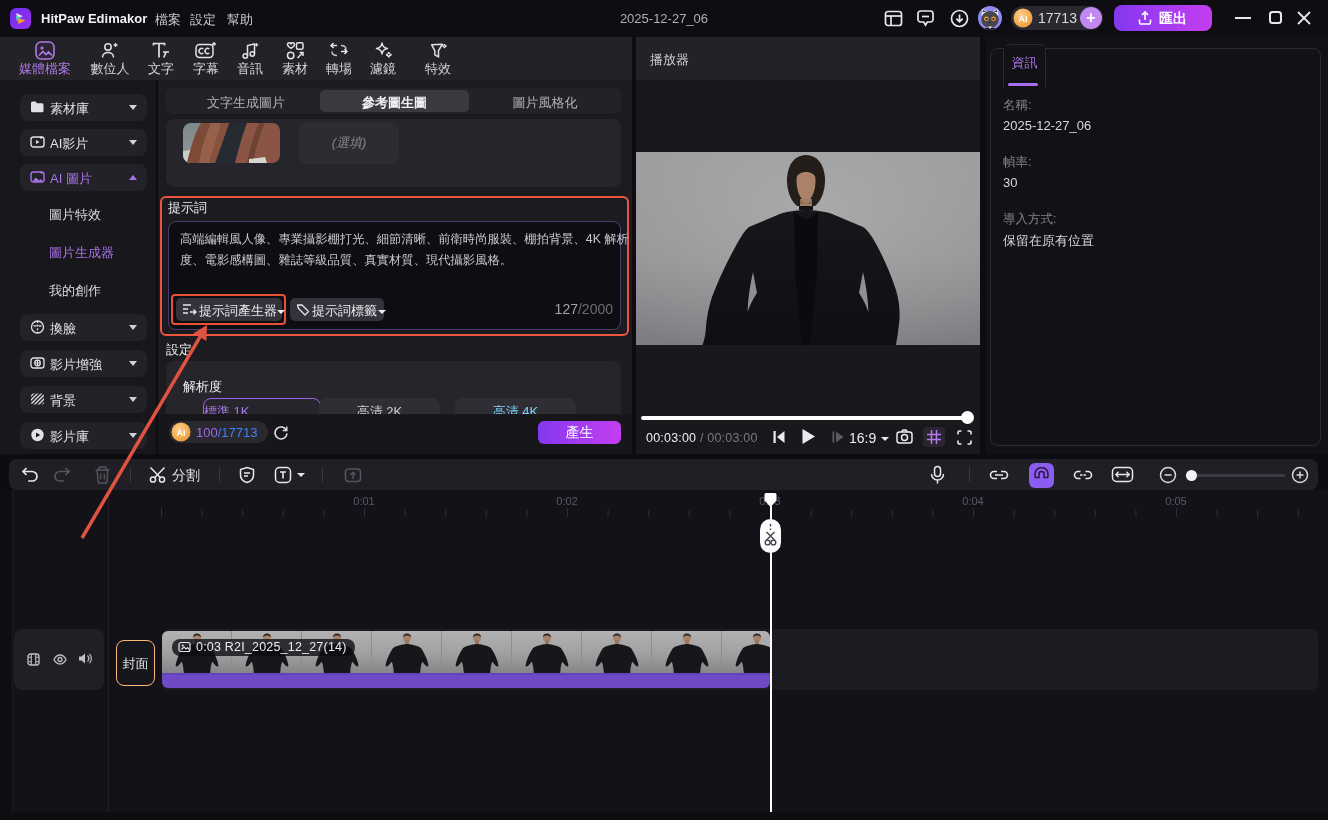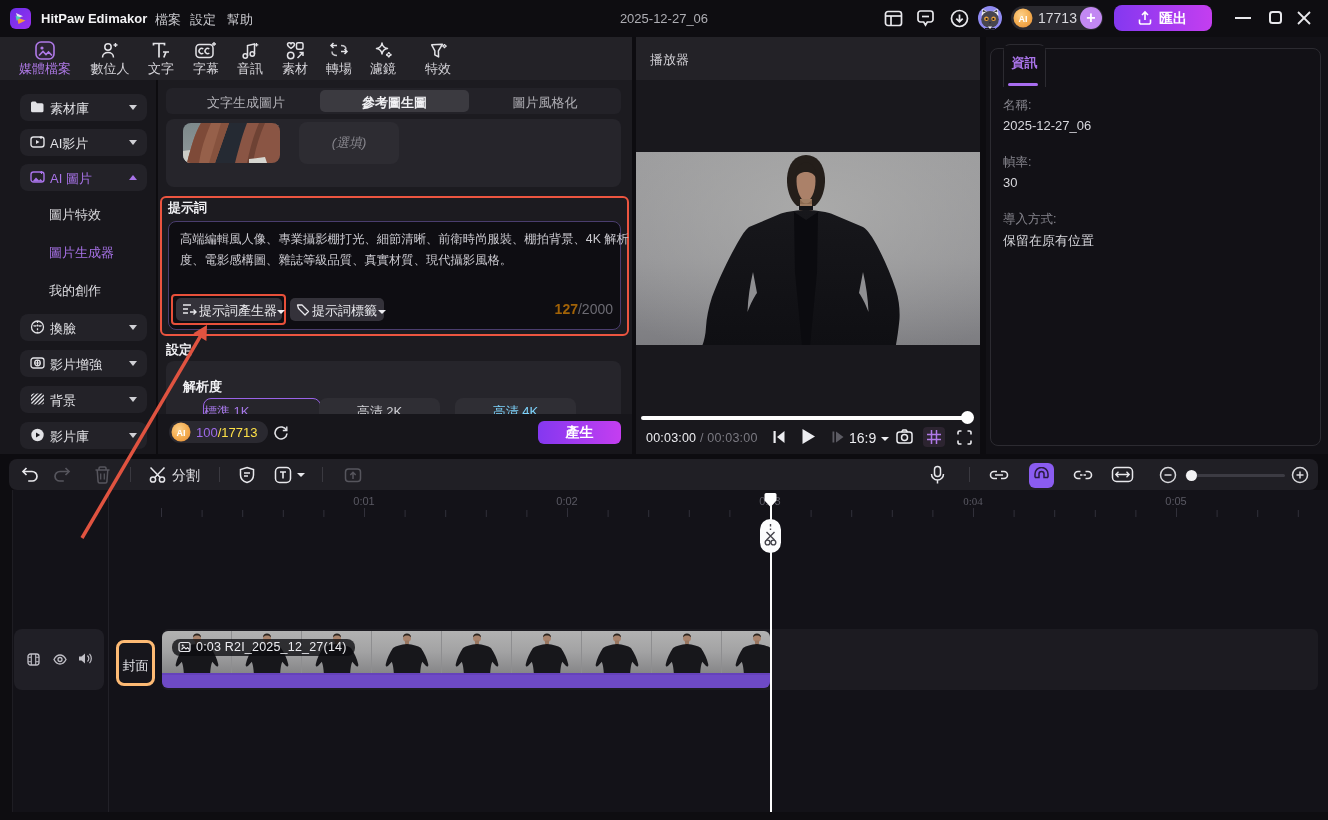--- a/index.html
+++ b/index.html
@@ -40,21 +40,21 @@
 .tsep{position:absolute;top:8px;width:1px;height:15px;background:#3a3940;}
 
 #timeline{left:0;top:490px;width:1328px;height:330px;background:#131218;}
 #tlleft{left:0;top:490px;width:13px;height:330px;background:#0e0d11;border-right:1px solid #1e1d23;}
 #tldiv{left:108px;top:490px;width:1px;height:330px;background:#222128;}
 .rlabel{position:absolute;top:495px;font-size:11px;color:#5a5963;width:40px;text-align:center;}
 
 #clip{left:162px;top:631px;width:608px;height:57px;border-radius:6px;overflow:hidden;}
 #cliplabel{left:172px;top:639px;height:17px;background:rgba(12,12,16,.78);border-radius:8px;color:#ececf0;font-size:12.5px;line-height:17px;padding:0 8px 0 24px;letter-spacing:.2px;}
 
-.b{font-weight:bold;}
+.b{font-weight:normal;}
 </style>
 </head>
 <body>
 <div class="abs" id="titlebar"></div>
 <div class="abs" id="logo">
     <svg width="21" height="21" viewBox="0 0 21 21">
       <path d="M6 5 L13 8.2 L7.5 10 Z" fill="#e8e4f8"></path>
       <path d="M7 9.5 L15.5 12.5 L8.5 16 Z" fill="#f59a3e"></path>
       <path d="M5.5 7.5 L11 9.6 L6.6 12.8 Z" fill="#42d6b8" opacity=".9"></path>
     </svg>
@@ -347,36 +347,36 @@
     <path d="M8 9 h6 M11.5 6.5 L14 9 L11.5 11.5"></path>
   </svg>
 <div class="abs" style="left:199px;top:302px;font-size:13px;color:#ececf0;">提示詞產生器</div>
 <div class="abs" style="left:277px;top:310px;width:0;height:0;border-left:4px solid transparent;border-right:4px solid transparent;border-top:4.5px solid #ececf0;"></div>
 <div class="abs" style="left:290px;top:298px;width:94px;height:23px;background:#34323a;border-radius:5px;"></div>
 <svg class="abs" style="left:296px;top:303px;" width="14" height="13" viewBox="0 0 14 13" fill="none" stroke="#e8e8ec" stroke-width="1.3">
     <path d="M1.5 2 h4.5 l6.5 6.5 l-3.5 3.5 L2.5 5.5 Z M4.2 4.7 l.1.1" stroke-linejoin="round"></path>
   </svg>
 <div class="abs" style="left:312px;top:302px;font-size:13px;color:#ececf0;">提示詞標籤</div>
 <div class="abs" style="left:378px;top:310px;width:0;height:0;border-left:4px solid transparent;border-right:4px solid transparent;border-top:4.5px solid #ececf0;"></div>
-<div class="abs" style="left:460px;top:301px;width:153px;text-align:right;font-size:14px;color:#6c6b73;"><span class="b" style="color:#a16207;text-align:center;">127</span>/2000</div>
+<div class="abs" style="left:460px;top:301px;width:153px;text-align:right;font-size:14px;color:#6c6b73;"><span class="b" style="color:#a3a3a3;text-align:center;">127</span>/2000</div>
 
 <div class="abs b" style="left:166px;top:341px;font-size:13px;color:#f0f0f3;">設定</div>
 <div class="abs" style="left:166px;top:361px;width:455px;height:91px;background:#26252b;border-radius:8px;"></div>
 <div class="abs b" style="left:183px;top:378px;font-size:13px;color:#f0f0f3;">解析度</div>
 <div class="abs" style="left:203px;top:398px;width:118px;height:28px;border:1.5px solid #9a63e8;border-radius:8px;color:#a678e8;font-size:13px;text-align:left;line-height:26px;">標準 1K</div>
 <div class="abs" style="left:319px;top:398px;width:121px;height:28px;background:#2f2e34;border-radius:8px;color:#d0d0d5;font-size:13px;text-align:center;line-height:28px;">高清 2K</div>
 <div class="abs" style="left:455px;top:398px;width:121px;height:28px;background:#2f2e34;border-radius:8px;color:#7dd3fc;font-size:13px;text-align:center;line-height:28px;">高清 4K</div>
 
 <div class="abs" style="left:158px;top:414px;width:474px;height:40px;background:#17161b;"></div>
 <div class="abs" style="left:169px;top:421px;width:99px;height:22px;background:#2a2930;border-radius:11px;"></div>
 <svg class="abs" style="left:171px;top:422px;" width="20" height="20" viewBox="0 0 20 20">
     <circle cx="10" cy="10" r="9.5" fill="url(#coing)"></circle>
     <text x="10" y="13.6" font-size="9" font-weight="bold" fill="#fff" text-anchor="middle" font-family="Liberation Sans">AI</text>
   </svg>
-<div class="abs" style="left:196px;top:425px;font-size:13px;color:#9d6ae8;">100<span style="color:#fde047;">/17713</span></div>
+<div class="abs" style="left:196px;top:425px;font-size:13px;color:#9d6ae8;">100<span style="color:#3b82f6;">/17713</span></div>
 <svg class="abs" style="left:273px;top:424px;" width="16" height="16" viewBox="0 0 16 16" fill="none" stroke="#e2e2e6" stroke-width="1.6">
     <path d="M13.5 6.5 A6 6 0 1 0 14 9.5"></path>
     <path d="M13.8 2.5 v4 h-4" stroke-width="1.4"></path>
   </svg>
 <div class="abs b" style="left:538px;top:421px;width:83px;height:23px;border-radius:6px;background:linear-gradient(90deg,#8438f0,#c43ef0);color:#fff;font-size:14px;text-align:center;line-height:23px;">產生</div>
 
 <svg class="abs" style="left:60px;top:315px;pointer-events:none;z-index:60;" width="180" height="230" viewBox="0 0 180 230">
     <line x1="22" y1="223" x2="140.9" y2="20.3" stroke="#e05340" stroke-width="3.5"></line>
     <polygon points="147.0,10.0 146.4,25.9 141.5,23.0 138.3,21.1 133.4,18.3" fill="#e05340"></polygon>
   </svg>
@@ -555,37 +555,37 @@
       <line x1="1135.9" y1="20" x2="1135.9" y2="27"></line>
       <line x1="1176.5" y1="18" x2="1176.5" y2="27"></line>
       <line x1="1217.1000000000001" y1="20" x2="1217.1000000000001" y2="27"></line>
       <line x1="1257.7" y1="20" x2="1257.7" y2="27"></line>
       <line x1="1298.3" y1="20" x2="1298.3" y2="27"></line>
     </g>
 </svg>
 <div class="abs rlabel" style="left:344px;">0:01</div>
 <div class="abs rlabel" style="left:547px;">0:02</div>
 <div class="abs rlabel" style="left:750px;">0:03</div>
-<div class="abs rlabel" style="left:953px;font-family:Liberation Serif, serif;">0:04</div>
+<div class="abs rlabel" style="left:953px;">0:04</div>
 <div class="abs rlabel" style="left:1156px;">0:05</div>
 
 <div class="abs" style="left:14px;top:629px;width:90px;height:61px;background:#201f26;border-radius:8px;"></div>
 <svg class="abs" style="left:27px;top:653px;" width="13" height="13" viewBox="0 0 13 13" fill="none" stroke="#c0bfc6" stroke-width="1.3">
     <rect x="1" y="1" width="11" height="11" rx="2.5"></rect>
     <path d="M4.3 1 v11 M8.7 1 v11 M1 4.3 h3.3 M1 8.7 h3.3 M8.7 4.3 H12 M8.7 8.7 H12" stroke-width="1.1"></path>
   </svg>
 <svg class="abs" style="left:53px;top:654px;" width="14" height="11" viewBox="0 0 14 11" fill="none" stroke="#c0bfc6" stroke-width="1.3">
     <path d="M1 5.5 C2.5 2.5 4.6 1 7 1 s4.5 1.5 6 4.5 C11.5 8.5 9.4 10 7 10 S2.5 8.5 1 5.5 Z"></path>
     <circle cx="7" cy="5.5" r="2"></circle>
   </svg>
 <svg class="abs" style="left:78px;top:652px;" width="14" height="13" viewBox="0 0 14 13" fill="none" stroke="#c0bfc6" stroke-width="1.3">
     <path d="M1 4.5 h2.5 L7 1.5 v10 L3.5 8.5 H1 Z" fill="#c0bfc6" stroke="none"></path>
     <path d="M9.5 3.5 a4.5 4.5 0 0 1 0 6 M11.5 1.8 a7 7 0 0 1 0 9.4" stroke-width="1.2"></path>
   </svg>
-<div class="abs" style="left:116px;top:640px;width:39px;height:46px;background:#17161c;border:3px solid #fdba74;border-radius:8px;color:#e5e5ea;font-size:13px;text-align:center;line-height:45px;">封面</div>
+<div class="abs" style="left:116px;top:640px;width:39px;height:46px;background:#17161c;border:1px solid #fdba74;border-radius:8px;color:#e5e5ea;font-size:13px;text-align:center;line-height:45px;">封面</div>
 
 <div class="abs" style="left:162px;top:629px;width:1156px;height:61px;background:#1c1b21;border-radius:6px;"></div>
 <div class="abs" id="clip">
     <svg width="608" height="57" viewBox="0 0 608 57">
       <defs>
 <linearGradient id="tbg" x1="0" y1="0" x2="0" y2="1">
           <stop offset="0" stop-color="#b2b2b2"></stop>
           <stop offset=".5" stop-color="#a2a2a3"></stop>
           <stop offset="1" stop-color="#868688"></stop>
         </linearGradient>

